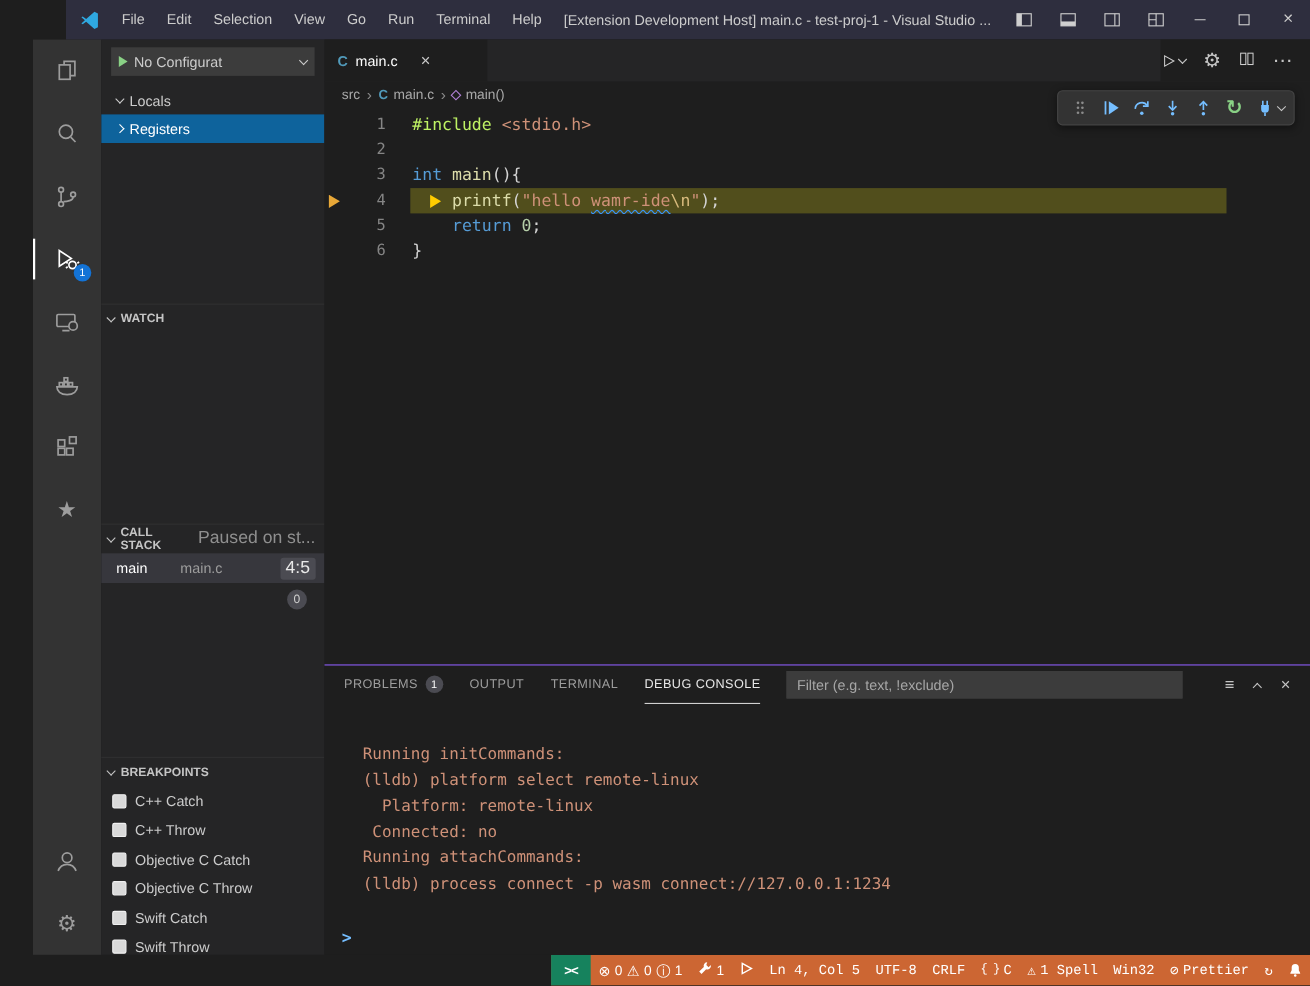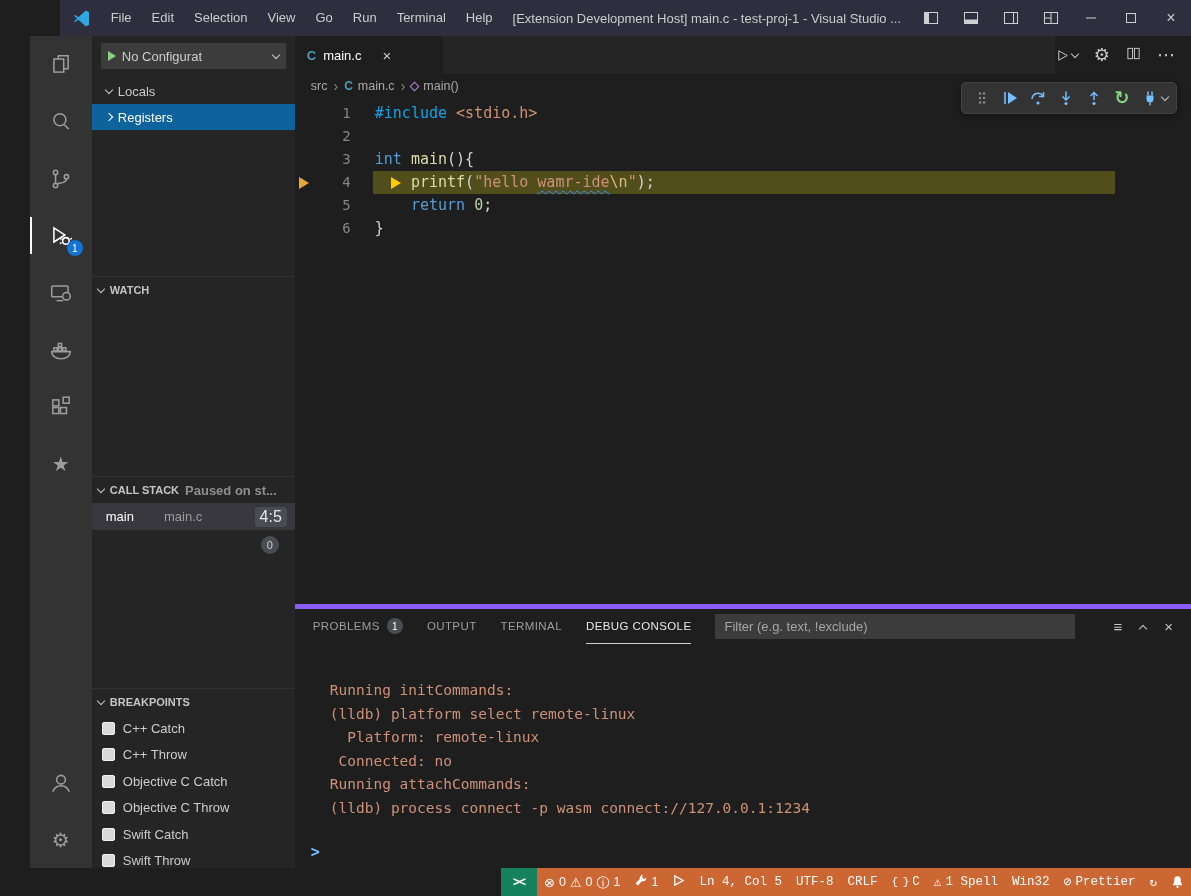--- a/index.html
+++ b/index.html
@@ -40,21 +40,21 @@
   .chev { display:inline-block; width:6px; height:6px; border-right:1.4px solid currentColor; border-bottom:1.4px solid currentColor; }
   .chev.down { transform:rotate(45deg); margin-top:-3px; }
   .chev.right { transform:rotate(-45deg); }
   .chev.up { transform:rotate(-135deg); margin-top:4px; }
   .sb-block { position:absolute; left:0; right:0; }
   .sb-header { height:26px; display:flex; align-items:center; gap:6px; padding:0 8px 0 6px; font-weight:bold; font-size:11px; color:#c5c5c5; }
   .sb-header .chev { color:#c5c5c5; }
   .sb-sep { border-top:1px solid #303031; }
   .sb-row { height:26px; display:flex; align-items:center; gap:6px; padding-left:14px; color:#cccccc; }
   .sb-row.selected { background:#0e639c; color:#ffffff; }
-  .hdr-status { font-size:13px; font-weight:bold; color:#8f8f8f; white-space:nowrap; }
+  .hdr-status { font-size:16px; font-weight:normal; color:#8f8f8f; white-space:nowrap; }
   .hdr-icon { margin-left:auto; display:flex; }
   .frame-row { height:27px; background:#37373d; display:flex; align-items:center; padding:0 8px 0 14px; }
   .frame-name { color:#ffffff; }
   .frame-file { color:#9d9d9d; margin-left:30px; }
   .frame-pos { margin-left:auto; background:#4b4b52; color:#e8e8e8; font-size:16px; border-radius:3px; padding:1px 5px; }
   .zero-badge { position:absolute; top:59px; right:16px; background:#4b4b52; color:#cfcfcf; width:18px; height:18px; border-radius:50%;
     font-size:11px; display:flex; align-items:center; justify-content:center; }
   .bp-row { height:26.5px; display:flex; align-items:center; gap:8px; padding-left:10px; color:#cccccc; }
   .bp-check { width:13px; height:13px; background:#d9d9d9; border:1px solid #f0f0f0; border-radius:2px; }
 
@@ -75,33 +75,33 @@
 
   .code-area { flex:1; position:relative; padding-top:4px; font-family:"DejaVu Sans Mono","Liberation Mono",monospace; font-size:15px; overflow:hidden; }
   .code-line { display:flex; height:23px; line-height:23px; position:relative; }
   .glyph { width:22px; position:relative; flex:0 0 22px; }
   .lnum { width:34px; flex:0 0 34px; text-align:right; color:#858585; font-size:14px; z-index:1; }
   .lgap { width:24px; flex:0 0 24px; }
   .ltext { white-space:pre; color:#d4d4d4; position:relative; z-index:1; }
   .curband { position:absolute; left:78px; width:742px; top:0; height:23px; background:#514e1c; z-index:0; }
   .ip-margin { position:absolute; left:4px; top:5.5px; width:0; height:0; border-top:6px solid transparent; border-bottom:6px solid transparent; border-left:10px solid #e8a838; }
   .ip-inline { position:absolute; left:96px; top:5.5px; width:0; height:0; border-top:6px solid transparent; border-bottom:6px solid transparent; border-left:10px solid #ffcc00; z-index:2; }
-  .tk-pp{color:#0ea5e9} .tk-kw{color:#569cd6} .tk-fn{color:#dcdcaa} .tk-str{color:#ce9178}
+  .tk-pp{color:#bef264} .tk-kw{color:#569cd6} .tk-fn{color:#dcdcaa} .tk-str{color:#ce9178}
   .tk-esc{color:#d7ba7d} .tk-num{color:#b5cea8} .tk-pl{color:#d4d4d4}
   .tk-spell{ text-decoration:underline wavy #3794ff; text-decoration-thickness:1px; text-underline-offset:3px; }
 
   
   .debug-toolbar { position:absolute; top:46px; right:14px; background:#333333; border:1px solid #454545; border-radius:5px;
     display:flex; align-items:center; gap:4px; padding:3px 8px; z-index:10; box-shadow:0 2px 8px rgba(0,0,0,.45); }
   .dt-btn { width:24px; height:24px; display:flex; align-items:center; justify-content:center; }
   .dt-restart { color:#89d185; font-size:18px; font-weight:bold; line-height:1; }
   .dt-chev { color:#c5c5c5; margin-left:-4px; }
 
   
-  .panel { flex:0 0 264px; border-top:5px solid #8b5cf6; display:flex; flex-direction:column; background:#1e1e1e; }
+  .panel { flex:0 0 264px; border-top:1px solid #8b5cf6; display:flex; flex-direction:column; background:#1e1e1e; }
   .panel-header { flex:0 0 35px; display:flex; align-items:center; padding:0 10px 0 18px; gap:24px; }
   .ptab { height:35px; display:flex; align-items:center; gap:7px; font-size:11.5px; letter-spacing:.4px; color:#9d9d9d; border-bottom:1px solid transparent; }
   .ptab.active { color:#e7e7e7; border-bottom:1px solid #d0d0d0; }
   .pbadge { background:#4b4b52; color:#ffffff; min-width:16px; height:16px; border-radius:50%; font-size:10px; display:flex; align-items:center; justify-content:center; }
   .filter-input { margin-left:auto; width:360px; height:25px; background:#3c3c3c; border:1px solid #3c3c3c; color:#cccccc; font-size:13px; padding:0 8px; outline:none; }
   .filter-input::placeholder { color:#a6a6a6; }
   .panel-icons { display:flex; align-items:center; gap:18px; color:#c5c5c5; padding:0 8px 0 14px; }
   .pi-glyph { font-size:15px; line-height:1; }
   .console { flex:1; position:relative; padding:3px 0 0 35px; font-family:"DejaVu Sans Mono","Liberation Mono",monospace;margin-top:32px; }
   .console-line { white-space:pre; line-height:23.5px; font-size:14.5px; color:#ce9178; }

